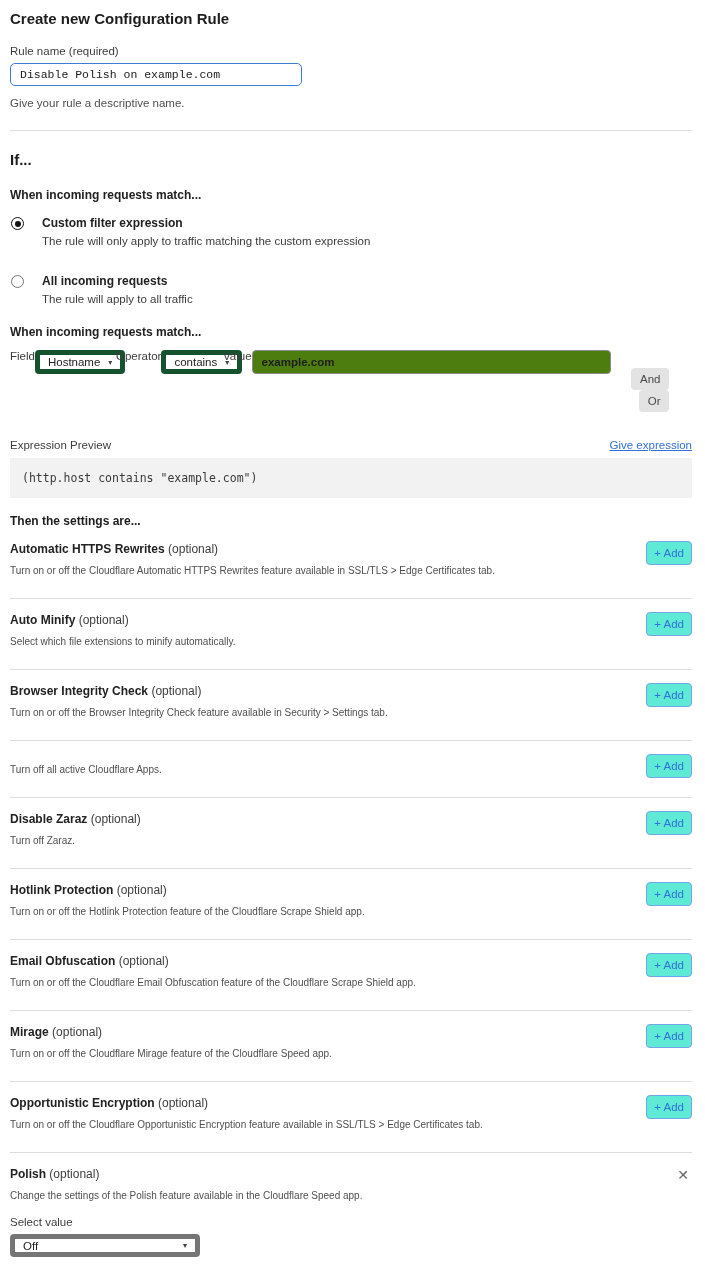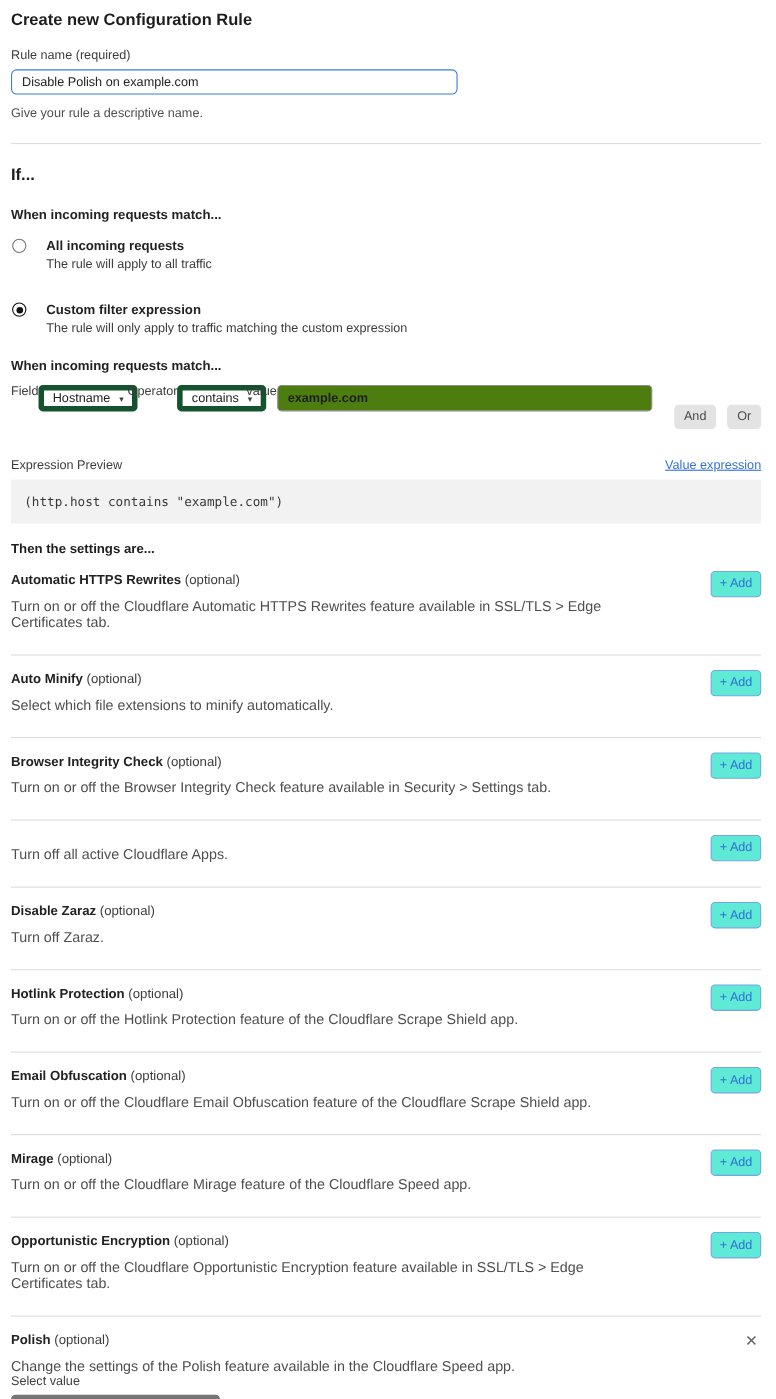--- a/index.html
+++ b/index.html
@@ -15,26 +15,26 @@
   .page-title {
     font-size: 15px;
     font-weight: bold;
     color: #1d1d1d;
     margin: 2px 0 18px;
   }
 
   .field-label { font-size: 11.5px; color: #3d3d3d; margin-bottom: 6px; }
   .text-input {
     display: block;
-    width: 406px;
+    width: 292px;
     height: 23px;
     border: 1px solid #3b7dd8;
     border-radius: 5px;
     padding: 0 9px;
-    font-family: Liberation Sans, sans-serif;
+    font-family: Liberation Mono, monospace;
     font-size: 11.5px;
     color: #222;
     background: #fff;
     outline: none;
   }
   .help-text { font-size: 11.5px; color: #4f4f4f; margin-top: 11px; }
 
   .divider { border: none; border-top: 1px solid #dcdcdc; margin: 21px 0 0; }
 
   .if-heading { font-size: 15px; font-weight: bold; color: #1d1d1d; margin: 20px 0 0; }
@@ -91,21 +91,21 @@
     border: 1px solid #8c8c8c;
     border-radius: 4px;
     background: #4d7c0f;
     padding: 0 9px;
     font-family: "Liberation Sans", sans-serif;
     font-size: 11.5px;
     font-weight: bold;
     color: #1f1f1f;
     outline: none;
   }
-  .andor { display: flex; align-items: flex-end; padding-top: 18px; }
+  .andor { display: flex; align-items: flex-end; padding-top: 18px; flex-direction: column; }
   .btn-gray {
     border: none;
     background: #e3e3e3;
     color: #4a4a4a;
     font-family: "Liberation Sans", sans-serif;
     font-size: 11.5px;
     border-radius: 4px;
     padding: 5px 9px;
     margin-left: 10px;
     cursor: pointer;
@@ -125,21 +125,21 @@
 
   .then-heading { font-size: 12px; font-weight: bold; color: #1d1d1d; margin: 16px 0 0; }
 
   .setting-row {
     position: relative;
     padding: 14px 0 22px;
     border-bottom: 1px solid #dcdcdc;
   }
   .setting-title { font-size: 12px; font-weight: bold; color: #222; }
   .optional { font-weight: normal; color: #3d3d3d; }
-  .setting-desc { font-size: 13px; color: #4f4f4f; margin-top: 9px; max-width: 560px; }
+  .setting-desc { font-size: 10px; color: #4f4f4f; margin-top: 9px; max-width: 560px; }
   .add-btn {
     position: absolute;
     right: 0; top: 13px;
     background: #5eead4;
     border: 1px solid #74a5e8;
     color: #3371d8;
     font-family: "Liberation Sans", sans-serif;
     font-size: 11.5px;
     border-radius: 4px;
     padding: 5px 7px;
@@ -148,21 +148,21 @@
 
   .polish-section { position: relative; padding: 14px 0 0; }
   .close-icon {
     position: absolute;
     right: 3px; top: 15px;
     font-size: 14px;
     color: #666;
     cursor: pointer;
     line-height: 1;
   }
-  .polish-select-label { font-size: 11.5px; color: #3d3d3d; margin-top: 1px; }
+  .polish-select-label { font-size: 11.5px; color: #3d3d3d; margin-top: 15px; }
   .polish-select { width: 190px; height: 23px; margin-top: 6px; border-color: #767676; }
 </style>
 </head>
 <body>
 
 <div class="page">
 
   <h1 class="page-title">Create new Configuration Rule</h1>
 
   <div>
@@ -170,34 +170,34 @@
     <input class="text-input" type="text" value="Disable Polish on example.com" style="">
     <div class="help-text">Give your rule a descriptive name.</div>
   </div>
 
   <hr class="divider">
 
   <h2 class="if-heading">If...</h2>
   <div class="match-label">When incoming requests match...</div>
 
   <div class="radio-group">
+    <div class="radio-row">
+      <span class="radio-circle selected"></span>
+      <span>
+        <div class="radio-title">Custom filter expression</div>
+        <div class="radio-desc">The rule will only apply to traffic matching the custom expression</div>
+      </span>
+    </div>
     <div class="radio-row">
       <span class="radio-circle"></span>
       <span>
         <div class="radio-title">All incoming requests</div>
         <div class="radio-desc">The rule will apply to all traffic</div>
       </span>
     </div>
-    <div class="radio-row">
-      <span class="radio-circle selected"></span>
-      <span>
-        <div class="radio-title">Custom filter expression</div>
-        <div class="radio-desc">The rule will only apply to traffic matching the custom expression</div>
-      </span>
-    </div>
   </div>
 
   <div class="match-label">When incoming requests match...</div>
 
   <div class="filter-row">
     <div class="filter-col w-field">
       <div class="field-label">Field</div>
       <div class="select-box">
         <span>Hostname</span>
         <span class="caret">▾</span>
@@ -215,21 +215,21 @@
       <input class="value-input" type="text" value="example.com" style="">
     </div>
     <div class="andor">
       <button class="btn-gray">And</button>
       <button class="btn-gray">Or</button>
     </div>
   </div>
 
   <div class="expr-header">
     <span class="expr-label">Expression Preview</span>
-    <a class="edit-link">Value expression</a>
+    <a class="edit-link">Give expression</a>
   </div>
   <div class="code-box">(http.host contains "example.com")</div>
 
   <div class="then-heading">Then the settings are...</div>
 
   <div id="settings-list">
     <div class="setting-row">
       <div class="setting-title">
         <span class="t-name">Automatic HTTPS Rewrites</span> <span class="optional t-optional">(optional)</span>
       </div>

